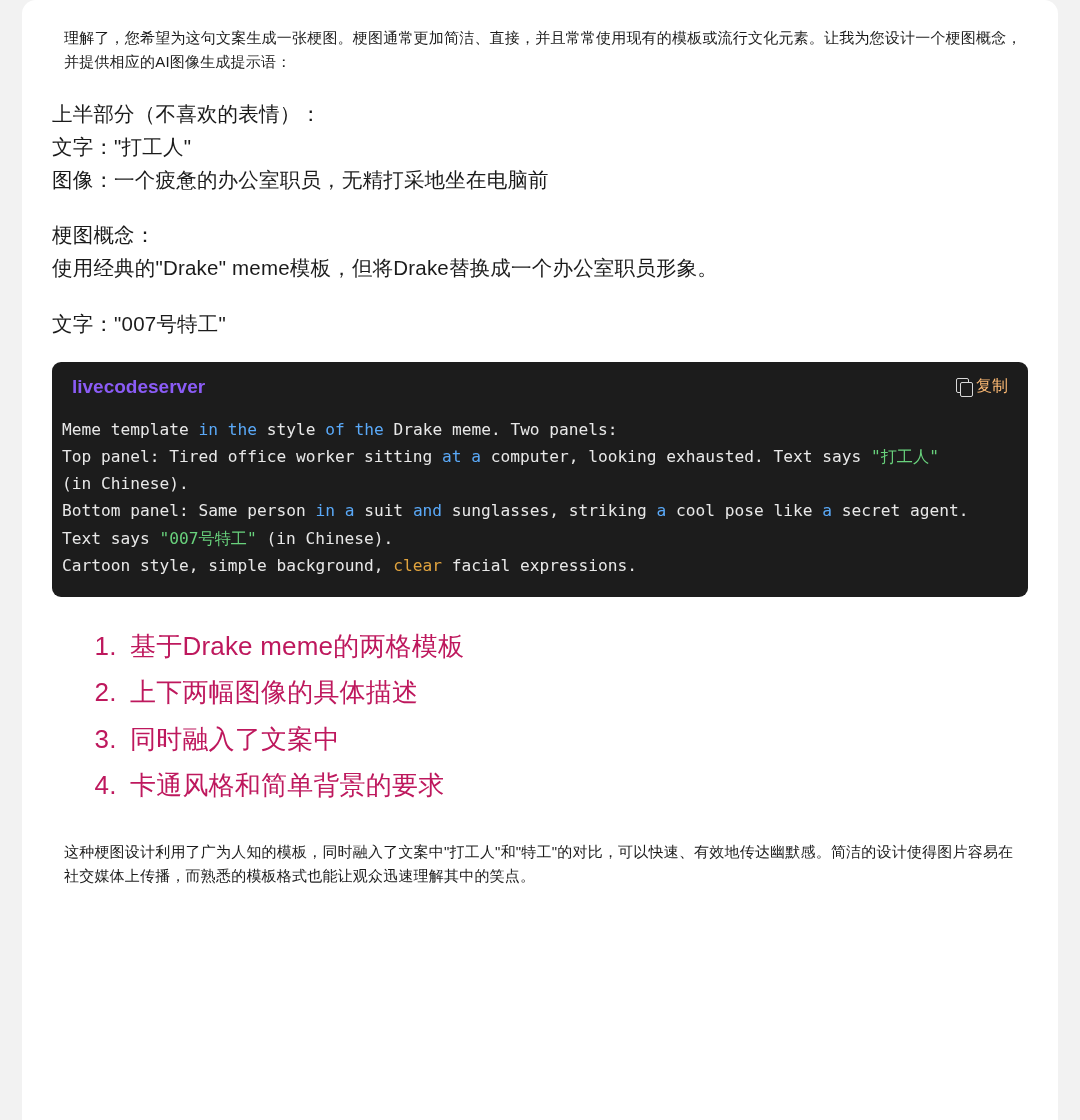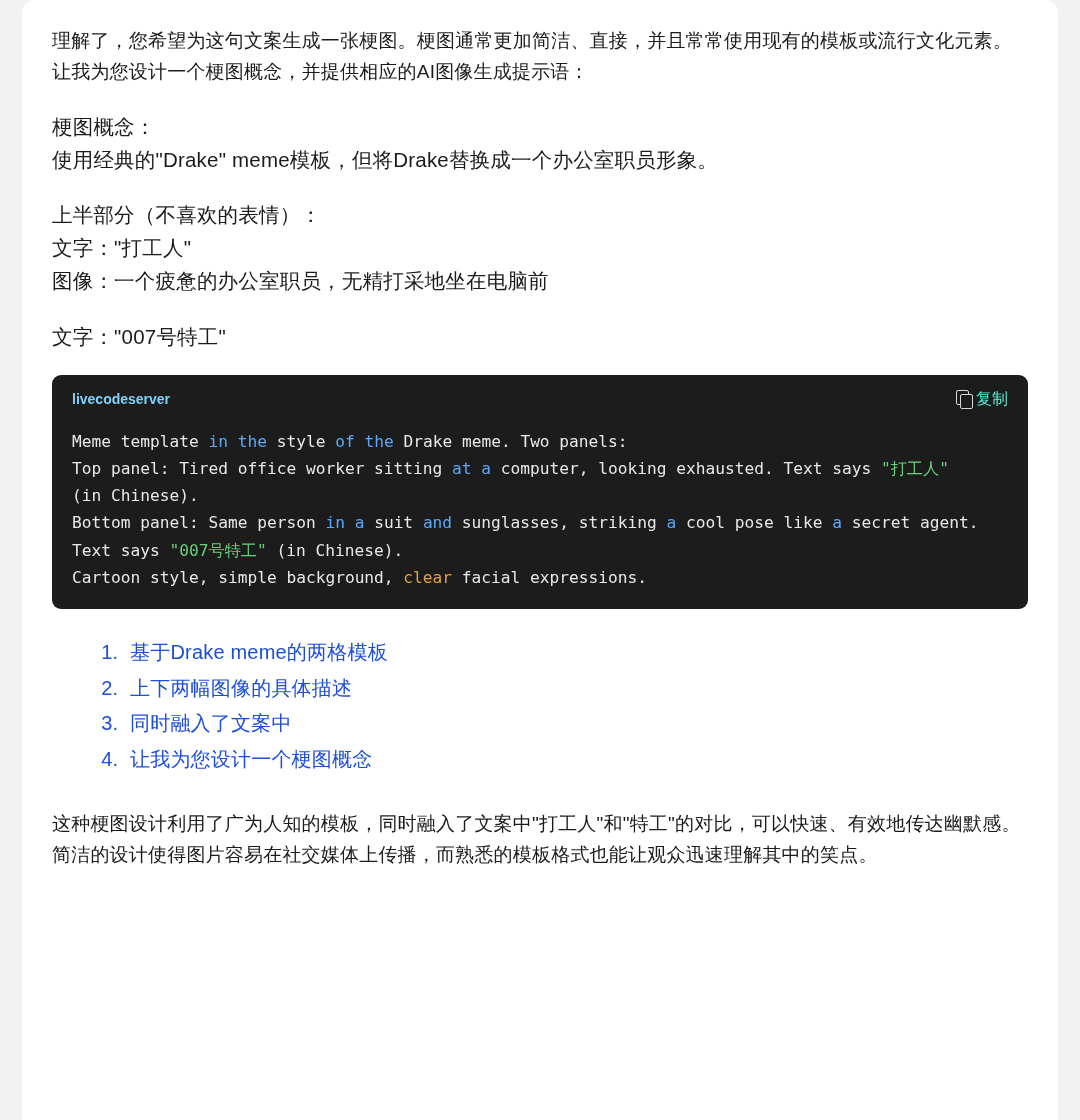--- a/index.html
+++ b/index.html
@@ -26,22 +26,22 @@
     top: 0;
     width: 1036px;
     min-height: 1120px;
     background: #ffffff;
     border-top-left-radius: 14px;
     border-top-right-radius: 14px;
     box-sizing: border-box;
     padding: 26px 30px 10px 30px;
   }
   p.para {
-    margin: 0 0 22px 0;
-    font-size: 19px;
+    margin: 0 0 22px 12px;
+    font-size: 15px;
     line-height: 1.62;
     color: #1b1b1b;
     letter-spacing: 0.2px;
   }
   p.para.tight {
     margin-bottom: 0;
   }
   .block {
     margin: 0 0 22px 0;
   }
@@ -57,30 +57,30 @@
     border-radius: 9px;
     overflow: hidden;
   }
   .code-header {
     display: flex;
     align-items: center;
     justify-content: space-between;
     padding: 14px 20px 12px 20px;
   }
   .code-lang {
-    color: #7dd3fc;
-    font-size: 14px;
+    color: #8b5cf6;
+    font-size: 19px;
     font-weight: bold;
     font-family: "Liberation Sans", sans-serif;
   }
   .code-copy {
     display: flex;
     align-items: center;
     gap: 3px;
-    color: #5eead4;
+    color: #fdba74;
     font-size: 16px;
     cursor: pointer;
     margin-left: 22px;
   }
   .copy-icon {
     display: inline-block;
     width: 17px;
     height: 18px;
     position: relative;
   }
@@ -97,61 +97,61 @@
     position: absolute;
     left: 4px;
     top: 4px;
     width: 11px;
     height: 13px;
     border: 1.6px solid #d8d8d8;
     border-radius: 2px;
     background: #1c1c1c;
   }
   .code-body {
-    padding: 6px 20px 18px 20px;
+    padding: 6px 20px 18px 10px;
     font-family: "DejaVu Sans Mono", monospace;
     font-size: 16.2px;
     line-height: 1.68;
     color: #e8e8e8;
     white-space: pre-wrap;
     word-break: break-word;
   }
   .tok-kw { color: #5aa9f8; }
   .tok-str { color: #68d17c; }
   .tok-fn { color: #e0a33e; }
   ol.numbered {
     margin: 0 0 22px 0;
     padding-left: 72px;
-    font-size: 20px;
+    font-size: 26px;
     line-height: 1.78;
-    color: #1d4ed8;
+    color: #be185d;
   }
   ol.numbered li {
     padding-left: 6px;
     letter-spacing: 0.2px;
   }
   .spacer-sm { height: 10px; }
 </style>
 </head>
 <body>
 
 <div id="page">
   <div class="message-card">
 
     <p class="para">理解了，您希望为这句文案生成一张梗图。梗图通常更加简洁、直接，并且常常使用现有的模板或流行文化元素。让我为您设计一个梗图概念，并提供相应的AI图像生成提示语：</p>
 
     <div class="block">
-      <div class="line">梗图概念：</div>
-      <div class="line">使用经典的"Drake" meme模板，但将Drake替换成一个办公室职员形象。</div>
+      <div class="line">上半部分（不喜欢的表情）：</div>
+      <div class="line">文字："打工人"</div>
+      <div class="line">图像：一个疲惫的办公室职员，无精打采地坐在电脑前</div>
     </div>
 
     <div class="block">
-      <div class="line">上半部分（不喜欢的表情）：</div>
-      <div class="line">文字："打工人"</div>
-      <div class="line">图像：一个疲惫的办公室职员，无精打采地坐在电脑前</div>
+      <div class="line">梗图概念：</div>
+      <div class="line">使用经典的"Drake" meme模板，但将Drake替换成一个办公室职员形象。</div>
     </div>
 
     <div class="block">
       <div class="line">文字："007号特工"</div>
     </div>
 
 
     <div class="codeblock">
       <div class="code-header">
         <span class="code-lang">livecodeserver</span>
@@ -169,21 +169,21 @@
 <span>Bottom panel: Same person </span><span class="tok-kw">in</span><span> </span><span class="tok-kw">a</span><span> suit </span><span class="tok-kw">and</span><span> sunglasses, striking </span><span class="tok-kw">a</span><span> cool pose like </span><span class="tok-kw">a</span><span> secret agent.</span>
 <span>Text says </span><span class="tok-str">"007号特工"</span><span> (in Chinese).</span>
 <span>Cartoon style, simple background, </span><span class="tok-fn">clear</span><span> facial expressions.</span></div>
     </div>
 
 
     <ol class="numbered" id="elements-list">
         <li>基于Drake meme的两格模板</li>
         <li>上下两幅图像的具体描述</li>
         <li>同时融入了文案中</li>
-        <li>让我为您设计一个梗图概念</li>
+        <li>卡通风格和简单背景的要求</li>
       </ol>
 
     <div class="spacer-sm"></div>
 
     <p class="para tight">这种梗图设计利用了广为人知的模板，同时融入了文案中"打工人"和"特工"的对比，可以快速、有效地传达幽默感。简洁的设计使得图片容易在社交媒体上传播，而熟悉的模板格式也能让观众迅速理解其中的笑点。</p>
 
   </div>
 </div>
 
 </body></html>

